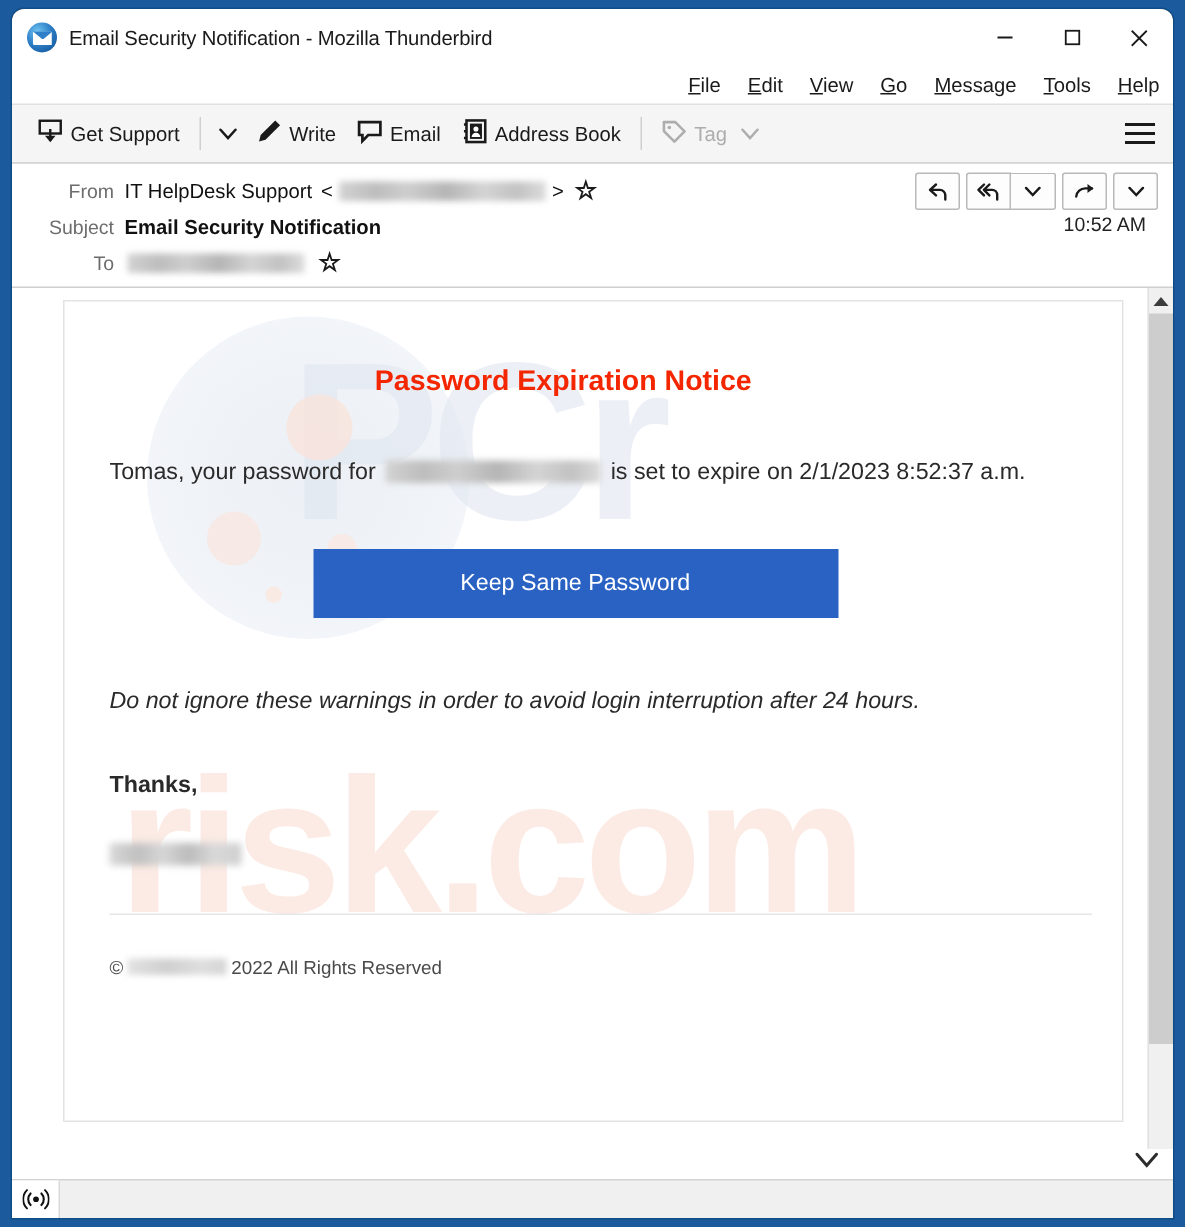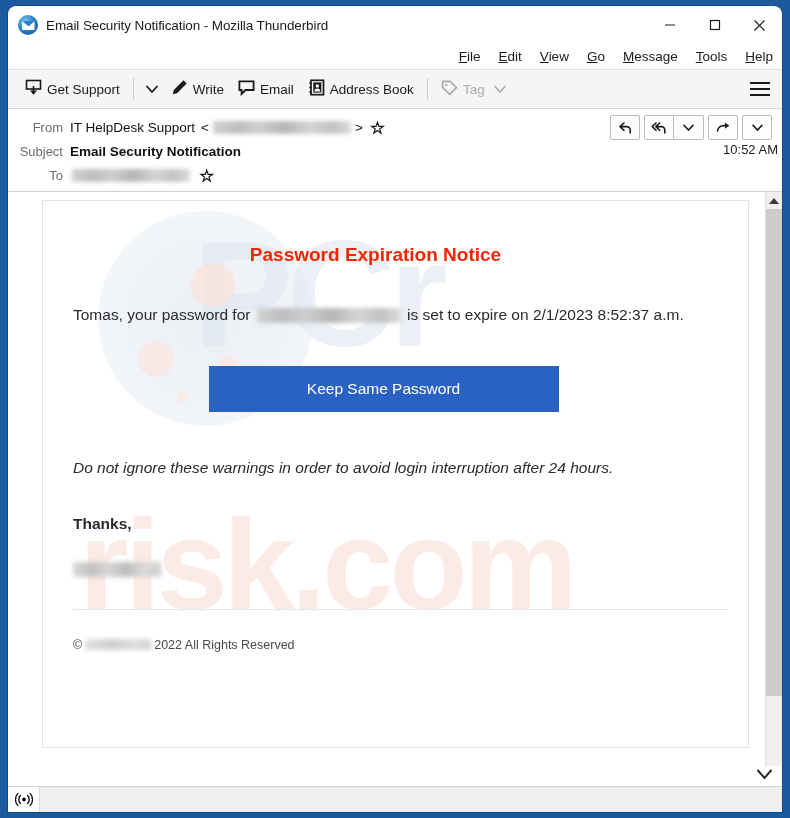--- a/index.html
+++ b/index.html
@@ -145,21 +145,21 @@
     padding: 6px 0 4px 0;
     position: relative;
     border-bottom: 1px solid #cfcfcf;
   }
   .hdr-row {
     display: flex; align-items: center;
     min-height: 24px;
     padding: 1px 0;
   }
   .hdr-label {
-    width: 62px;
+    width: 75px;
     text-align: right;
     font-size: 13px;
     color: #6d6d6d;
     padding-right: 7px;
     flex: 0 0 auto;
   }
   .hdr-val {
     font-size: 13.5px;
     color: #111;
     display: flex; align-items: center;
@@ -176,21 +176,21 @@
     margin: 0 2px;
   }
   .star {
     margin-left: 6px;
     font-size: 15px;
     color: #ffffff;
     -webkit-text-stroke: 1.2px #1a1a1a;
     line-height: 1;
   }
   .hdr-time {
-    position: absolute; right: 4px; top: 33px;
+    position: absolute; right: 18px; top: 33px;
     font-size: 13px; color: #222;
   }
   .hdr-actions {
     position: absolute; right: 10px; top: 6px;
     display: flex; gap: 4px;
   }
   .act-grp { display: flex; }
   .act-btn {
     width: 30px; height: 25px;
     border: 1px solid #b9b9b9;

